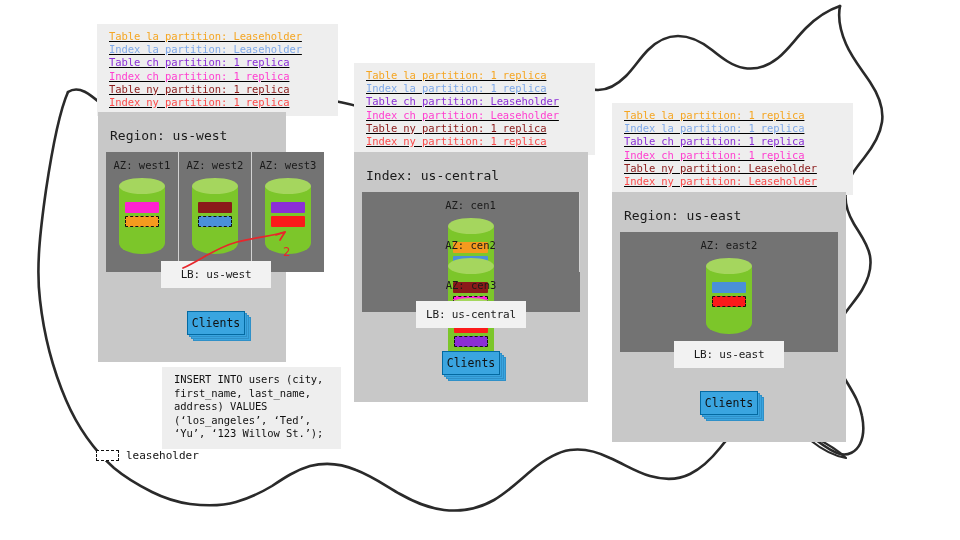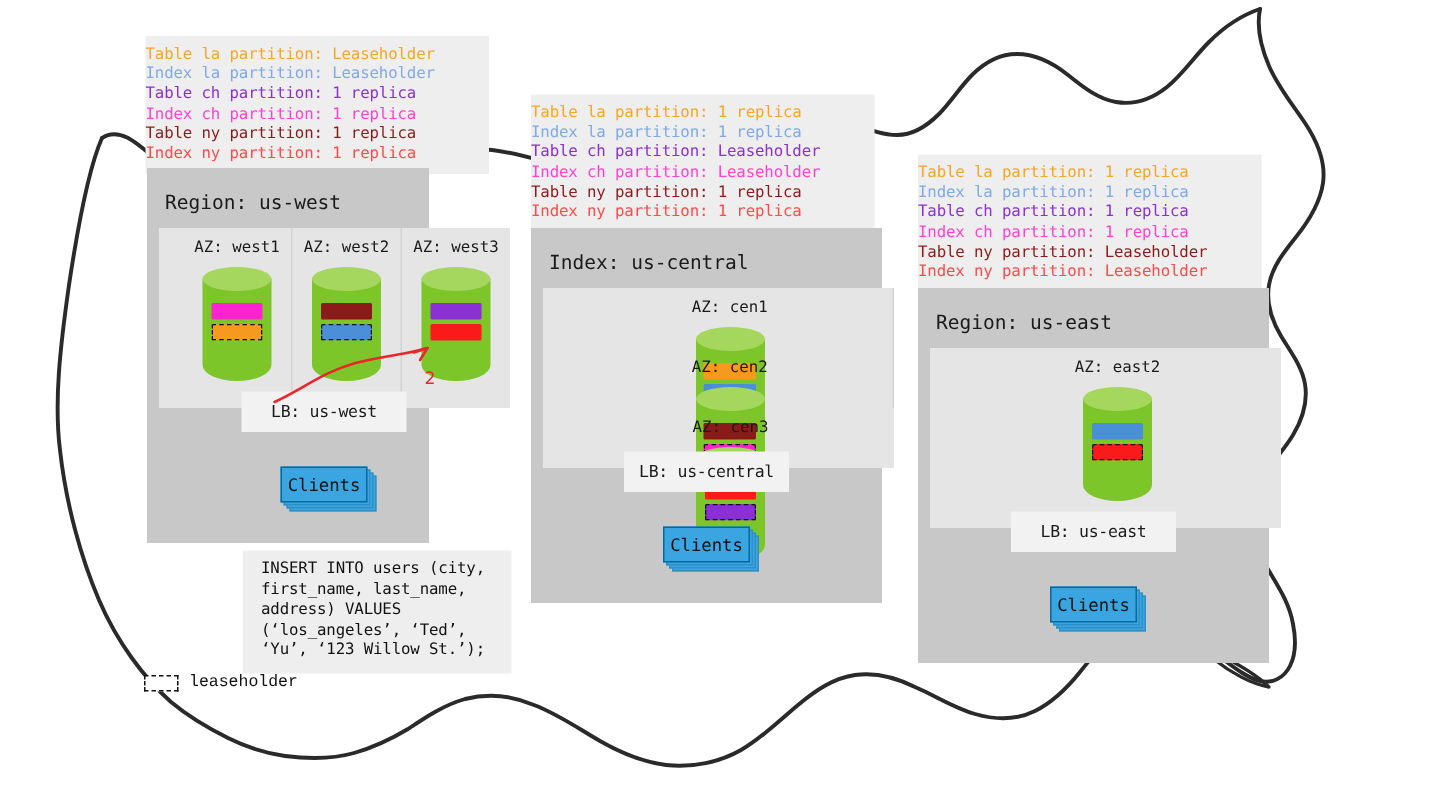--- a/index.html
+++ b/index.html
@@ -4,31 +4,31 @@
 <style>
   html,body{margin:0;padding:0;}
   body{
     width:960px;height:540px;background:#ffffff;position:relative;overflow:hidden;
     font-family:"DejaVu Sans Mono","Liberation Mono",monospace;
   }
   #map-layer{position:absolute;left:0;top:0;width:960px;height:540px;pointer-events:none;}
 
   
   .info-block{
-    position:absolute;background:#eeeeee;padding:6px 10px 7px 0;
-    font-size:10.5px;line-height:13.2px;white-space:pre;letter-spacing:-0.1px;
+    position:absolute;background:#eeeeee;padding:6px 10px 7px 12px;
+    font-size:10.5px;line-height:13.2px;white-space:pre;letter-spacing:-0.1px;text-decoration:underline;
   }
 
   
   .region{position:absolute;background:#c8c8c8;}
   .region-title{
     position:absolute;left:12px;font-size:13px;color:#1a1a1a;
     font-family:"DejaVu Sans Mono","Liberation Mono",monospace;white-space:nowrap;
   }
-  .az-wrap{position:absolute;background:#e5e5e5;display:flex;padding-left:16px;}
+  .az-wrap{position:absolute;background:#737373;display:flex;}
   .az{position:relative;flex:1;border-right:1px solid #d3d3d3;}
   .az:last-child{border-right:none;}
   .az-label{
     position:absolute;top:7px;left:0;right:0;text-align:center;
     font-size:10.5px;color:#1a1a1a;white-space:nowrap;
   }
 
   
   .cyl{position:absolute;left:50%;transform:translateX(-50%);}
   .cyl .body2{
@@ -228,16 +228,16 @@
   <div class="sheet" style="left:2px;top:2px;width:56px;height:22px;"></div>
   <div class="front" style="width:56px;height:22px;">Clients</div>
 </div>
 
 <div class="sql-block" style="left:162px;top:367px;width:155px;">INSERT INTO users (city,
 first_name, last_name,
 address) VALUES
 (‘los_angeles’, ‘Ted’,
 ‘Yu’, ‘123 Willow St.’);</div>
 
-<div class="legend" style="left:96px;top:449px;font-family:Liberation Mono, monospace;">
+<div class="legend" style="left:96px;top:449px;">
   <div class="swatch"></div>
   <div class="ltxt">leaseholder</div>
 </div>
 
 </body></html>

